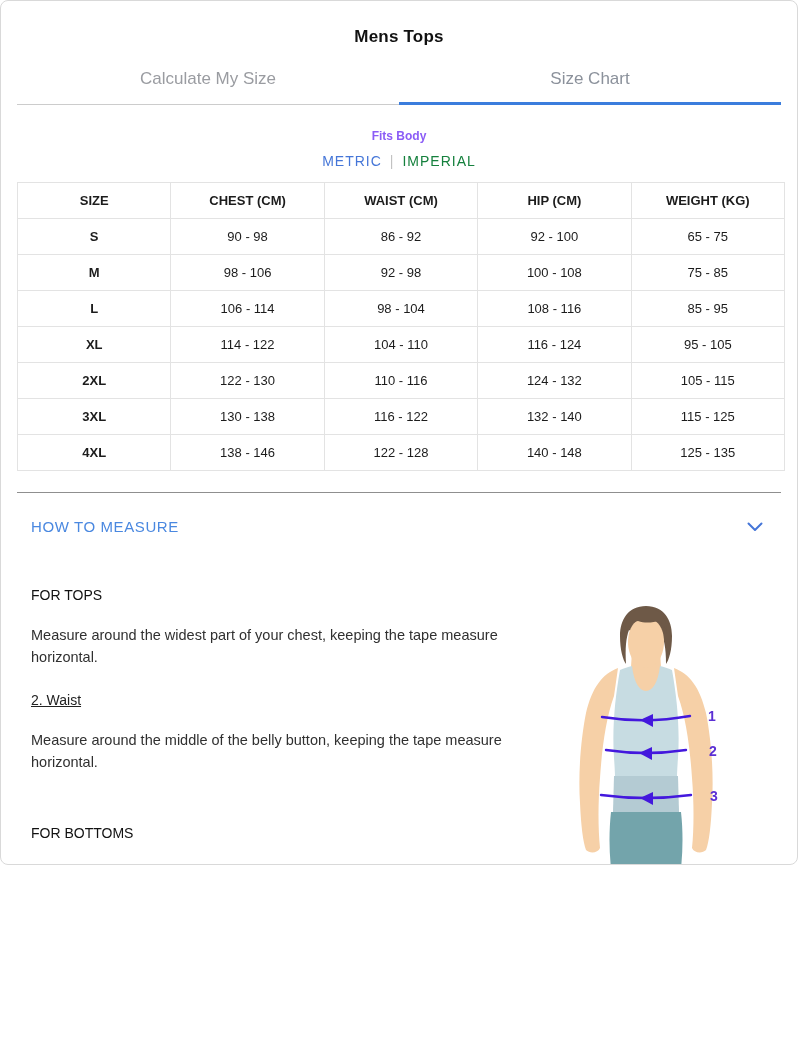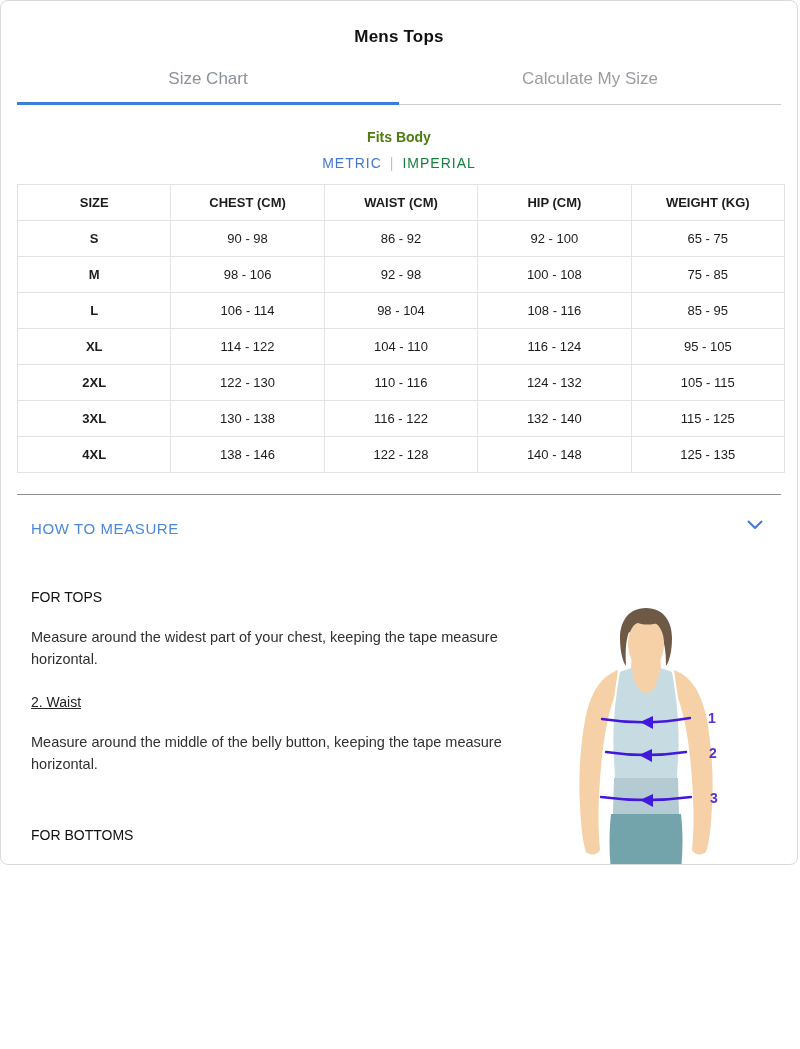--- a/index.html
+++ b/index.html
@@ -19,21 +19,21 @@
   }
   .tab{
     flex:1; text-align:center; font-size:17px; cursor:pointer;
     color:#9a9ca1; padding-bottom:15px; border-bottom:1px solid #cccccc;
   }
   .tab--active{
     color:#8b919b; border-bottom:3px solid #3b7ddd; padding-bottom:13px;
   }
   
   .fit-label{
-    text-align:center; font-size:14px; font-weight:700; color:#4d7c0f;
+    text-align:center; font-size:12px; font-weight:700; color:#8b5cf6;
     margin-top:24px;
   }
   .units{
     text-align:center; margin-top:10px; font-size:14px; letter-spacing:1px;
   }
   .unit{cursor:pointer;}
   .unit--active{color:#4576d8;}
   .unit--inactive{color:#15803d;}
   .unit-sep{color:#c2c2c2; margin:0 8px; font-weight:400;}
   
@@ -47,21 +47,21 @@
   }
   .size-table th{font-weight:700;}
   .size-table td.size-col{font-weight:700;}
   
   .divider{
     border:none; border-top:1px solid #8f8f8f; margin:21px 16px 0 16px;
   }
   
   .lower{position:relative; margin:0 30px; padding-bottom:30px;}
   .measure-row{
-    display:flex; justify-content:space-between; align-items:flex-start;
+    display:flex; justify-content:space-between; align-items:center;
     margin-top:25px; cursor:pointer;
   }
   .measure-title{
     color:#4a88e0; font-size:15px; letter-spacing:.6px;
   }
   .chevron{margin-right:4px; display:inline-flex;}
   .measure-heading{
     font-size:14px; font-weight:400; color:#111; margin:52px 0 0 0;
   }
   .measure-heading.second{}
@@ -79,22 +79,22 @@
   .marker-num{font:700 14px "Liberation Sans",sans-serif;}
 </style>
 </head>
 <body>
 
 <div class="card">
 
   <div class="page-title">Mens Tops</div>
 
   <div class="tabs">
+    <div class="tab">Calculate My Size</div>
     <div class="tab tab--active">Size Chart</div>
-    <div class="tab">Calculate My Size</div>
   </div>
 
   <div class="fit-label">Fits Body</div>
 
   <div class="units">
     <span class="unit unit--active">METRIC</span><span class="unit-sep">|</span><span class="unit unit--inactive">IMPERIAL</span>
   </div>
 
   <table class="size-table">
     <thead>

